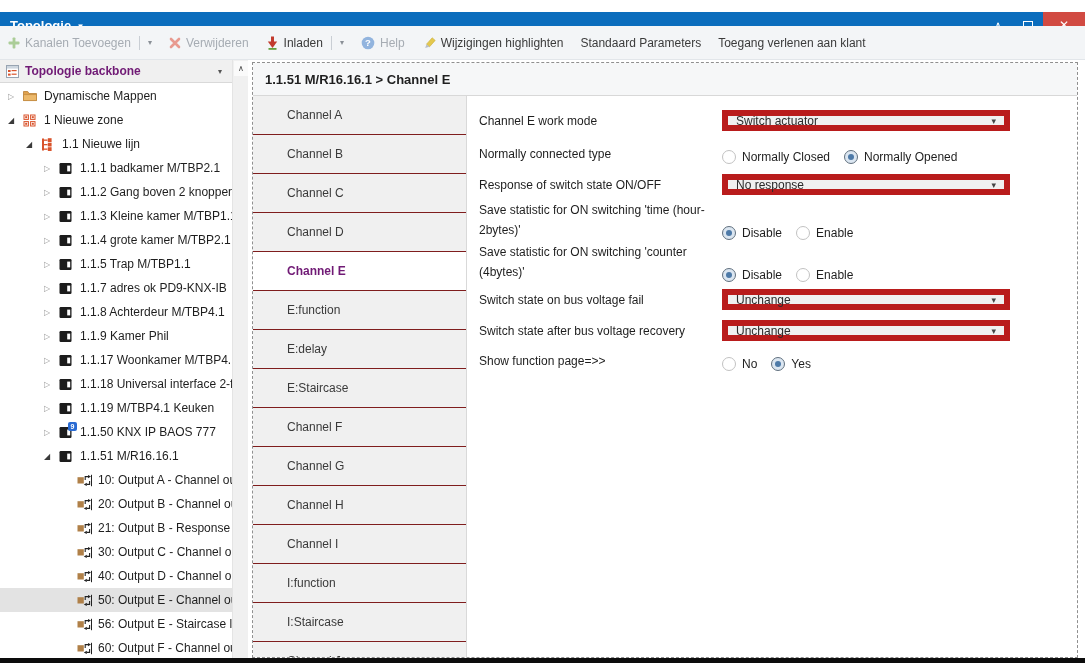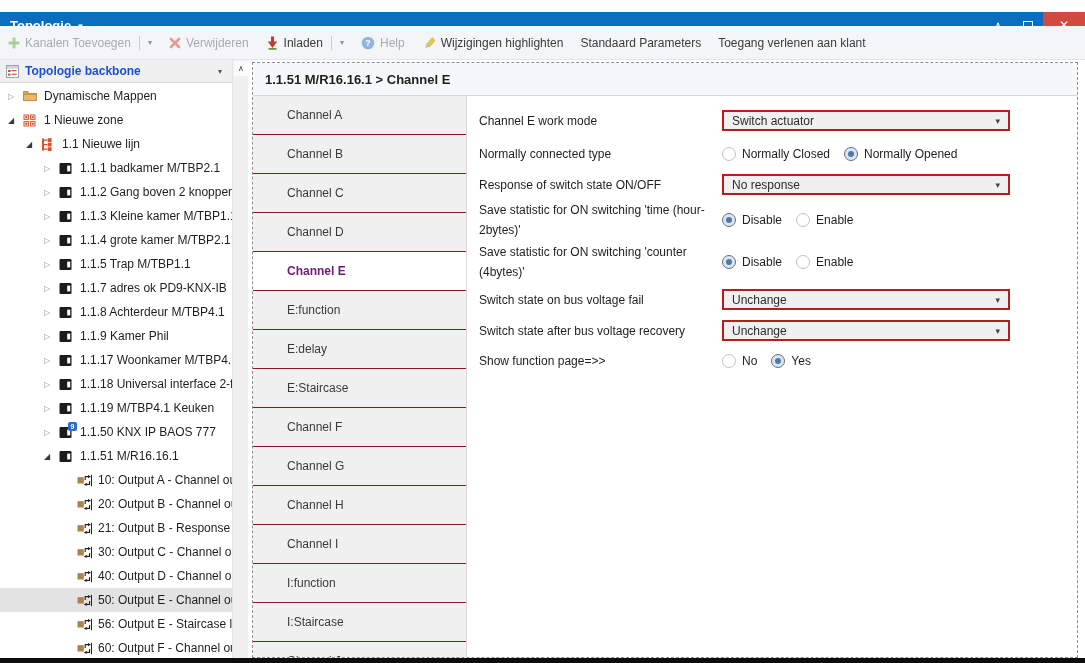--- a/index.html
+++ b/index.html
@@ -14,47 +14,47 @@
 .win-btn.close{width:42px;background:#d14a42;font-size:12px}
 .maxbox{width:10px;height:9px;border:1px solid #fff;display:block}
 #toolbar{position:absolute;top:26px;left:0;right:0;height:34px;background:#f3f5f7;border-bottom:1px solid #e2e6ea;display:flex;align-items:center;padding:0 8px}
 .tb-item{display:flex;align-items:center;gap:5px;margin-right:17px;color:#3b3b3b;white-space:nowrap}
 .tb-item.disabled{color:#a6acb3}
 .tb-divider{width:1px;height:14px;background:#c9ced4;margin:0 3px}
 .tb-caret{font-size:8px;color:#8a9097}
 .ic{display:inline-flex;align-items:center}
 #sidebar{position:absolute;top:60px;left:0;width:232px;bottom:5px;background:#fff;overflow:hidden}
 #sidebar-header{height:23px;background:#f0f0f0;border-bottom:1px solid #d9d9d9;display:flex;align-items:center;padding:0 6px;gap:6px}
-#sidebar-header .hdr-label{font-weight:bold;color:#1d4ed8;flex:1}
+#sidebar-header .hdr-label{font-weight:bold;color:#701a75;flex:1}
 .hdr-caret{font-size:8px;color:#555;padding-right:4px}
 #tree{padding-top:1px}
 .trow{height:24px;display:flex;align-items:center;white-space:nowrap;overflow:hidden}
 .trow.selected{background:#e3e3e3}
 .exp{width:15px;flex:none;font-size:8px;text-align:left}
 .exp.hollow{color:#9b9b9b}
 .exp.filled{color:#3a3a3a}
 .tree-ic{width:18px;flex:none;display:inline-flex;position:relative;margin-right:3px}
 .badge{position:absolute;top:-4px;right:0;min-width:9px;height:9px;background:#2a6bd3;color:#fff;font-size:7px;line-height:9px;text-align:center;border-radius:2px;padding:0 1px;font-weight:bold}
 #scrollstrip{position:absolute;top:60px;left:232px;width:16px;bottom:5px;background:#f0f0f0;border-left:1px solid #e4e4e4}
 #scroll-up{width:14px;height:15px;margin:1px;background:#fafafa;color:#444;font-size:8px;display:flex;align-items:center;justify-content:center}
 #panel{position:absolute;top:62px;left:252px;width:826px;bottom:5px;border:1px dashed #8f8f8f;background:#fff;display:flex;flex-direction:column;overflow:hidden}
 #panel-header{height:33px;flex:none;background:#f6f7f8;border-bottom:1px solid #d8d8d8;display:flex;align-items:center;padding-left:12px;font-size:13px;font-weight:bold;color:#1f1f1f}
 #panel-body{flex:1;display:flex;overflow:hidden}
 #tabs{width:214px;flex:none;background:#f0f0f0;border-right:1px solid #d9d9d9;overflow:hidden}
 .tab{height:39px;border-bottom:1px solid #7f1d1d;display:flex;align-items:center;padding-left:34px;color:#3a3a3a}
 .tab.selected{background:#fff;color:#701a75;font-weight:bold}
 #params{flex:1;padding:14px 16px 0 12px;overflow:hidden}
-.param-row{display:flex;align-items:center;margin-bottom:10px}
+.param-row{display:flex;align-items:flex-end;margin-bottom:10px}
 .param-row:nth-child(1){margin-bottom:13px}
 .param-row:nth-child(3){margin-bottom:5px}
 .param-row:nth-child(4){margin-bottom:2px}
 .param-row:nth-child(5){margin-bottom:7px}
 .param-row:nth-child(7){}
 .param-label{width:243px;flex:none;line-height:20px;color:#1e1e1e}
-.dropdown{width:288px;height:21px;background:#f0f0f0;border:2px solid #b91c1c;display:flex;align-items:center;justify-content:space-between;padding:0 8px;color:#2b2b2b}
+.dropdown{width:288px;height:21px;background:#f0f0f0;border:6px solid #b91c1c;display:flex;align-items:center;justify-content:space-between;padding:0 8px;color:#2b2b2b}
 .dd-caret{font-size:9px;color:#444}
 .radio-group{display:flex;align-items:center}
 .radio-opt{display:flex;align-items:center;margin-right:14px}
 .radio{width:14px;height:14px;border-radius:50%;border:1px solid #c2c2c2;background:#fff;flex:none;position:relative;margin-right:6px}
 .radio.sel{border-color:#61707e;background:#dbe6f1}
 .radio.sel::after{content:"";position:absolute;left:3px;top:3px;width:6px;height:6px;border-radius:50%;background:#4d7aa8}
 #bottombar{position:absolute;left:0;right:0;bottom:0;height:5px;background:#0c0c0c}
 </style>
 </head>
 <body>

